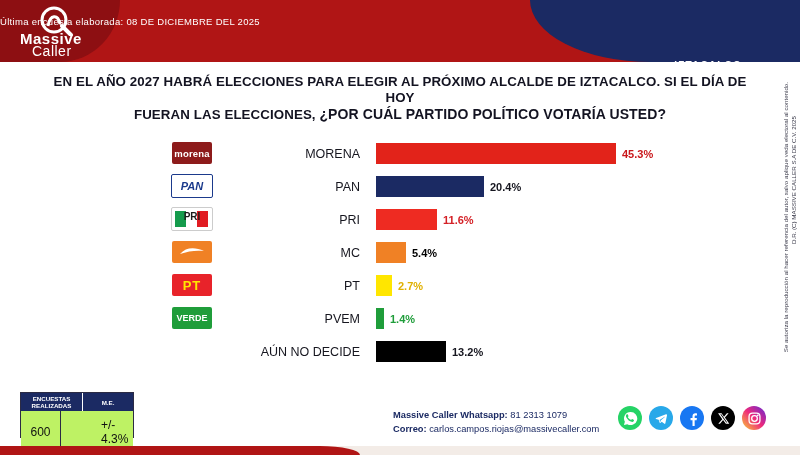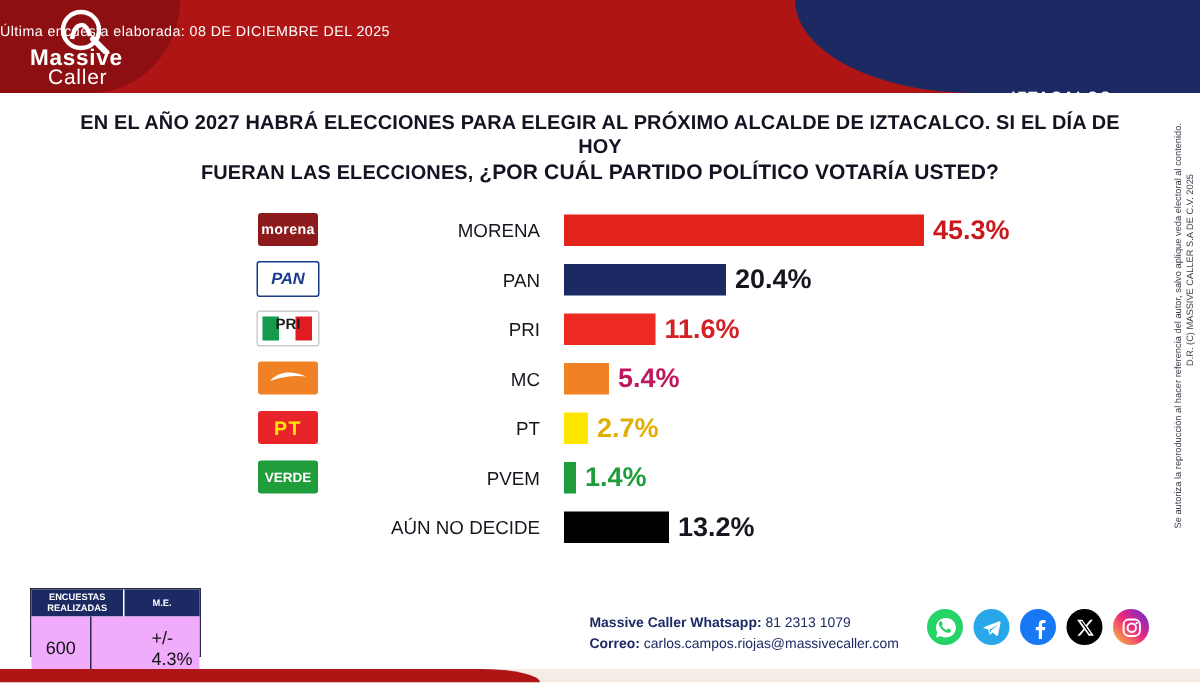--- a/index.html
+++ b/index.html
@@ -91,21 +91,21 @@
     padding-right:8px;box-sizing:border-box;
   }
   .bar-wrap{
     position:absolute;left:206px;top:0;height:31px;width:404px;
     display:flex;align-items:center;
   }
   .bar{
     height:21px;border-radius:0;
   }
   .bar-value{
-    font-size:18px;font-weight:bold;margin-left:6px;white-space:nowrap;
+    font-size:11px;font-weight:bold;margin-left:6px;white-space:nowrap;
   }
 
   
   .plogo{width:40px;height:22px;border-radius:2px;display:flex;align-items:center;justify-content:center;
          font-weight:bold;font-size:11px;overflow:hidden;position:relative;}
   .plogo.morena{background:#8d1b1b;color:#fff;font-size:9.5px;letter-spacing:.2px;}
   .plogo.pan{background:#ffffff;color:#1b3a8c;border:1px solid #1b3a8c;font-size:11px;font-style:italic;}
   .plogo.pri{background:#ffffff;border:1px solid #cccccc;font-size:10px;color:#d42026;}
   .plogo.mc{background:#f08125;color:#fff;font-size:9px;}
   .plogo.pt{background:#e8232a;color:#ffe600;font-size:13px;letter-spacing:1px;}
@@ -125,21 +125,21 @@
   }
   .sample-head{
     display:flex;height:18px;background:#1b2a63;color:#fff;
   }
   .sample-head div{
     display:flex;align-items:center;justify-content:center;text-align:center;
     font-size:6.2px;font-weight:bold;line-height:7px;padding:0 2px;box-sizing:border-box;
   }
   .sh1{width:62px;border-right:1px solid #ffffff;}
   .sh2{width:50px;}
-  .sample-body{display:flex;height:41px;background:#f0abfc;}
+  .sample-body{display:flex;height:41px;background:#bef264;}
   .sample-body div{
     display:flex;align-items:center;justify-content:center;
     font-size:12px;color:#111;box-sizing:border-box;
   }
   .sb1{width:62px;border-right:1px solid #2b2b44;}
   .sb2{width:50px;font-size:11.5px;margin-left:40px;}
 
   
   .contact{
     position:absolute;left:393px;top:408px;width:260px;
@@ -255,21 +255,21 @@
     <div class="logo-cell">
       <div class="plogo mc">
         <svg width="30" height="14" viewBox="0 0 30 14">
           <path d="M3 9 C9 2, 18 2, 27 6 C20 5, 11 6, 3 9 Z" fill="#ffffff"></path>
         </svg>
       </div>
     </div>
     <div class="party-label">MC</div>
     <div class="bar-wrap">
       <div class="bar" style="width:30px;background:#f08125;"></div>
-      <div class="bar-value" style="color:#be185d;">5.4%</div>
+      <div class="bar-value" style="color:#000000;">5.4%</div>
     </div>
   </div>
 
   <div class="row">
     <div class="logo-cell">
       <div class="plogo pt">
         <span>PT</span>
       </div>
     </div>
     <div class="party-label">PT</div>

